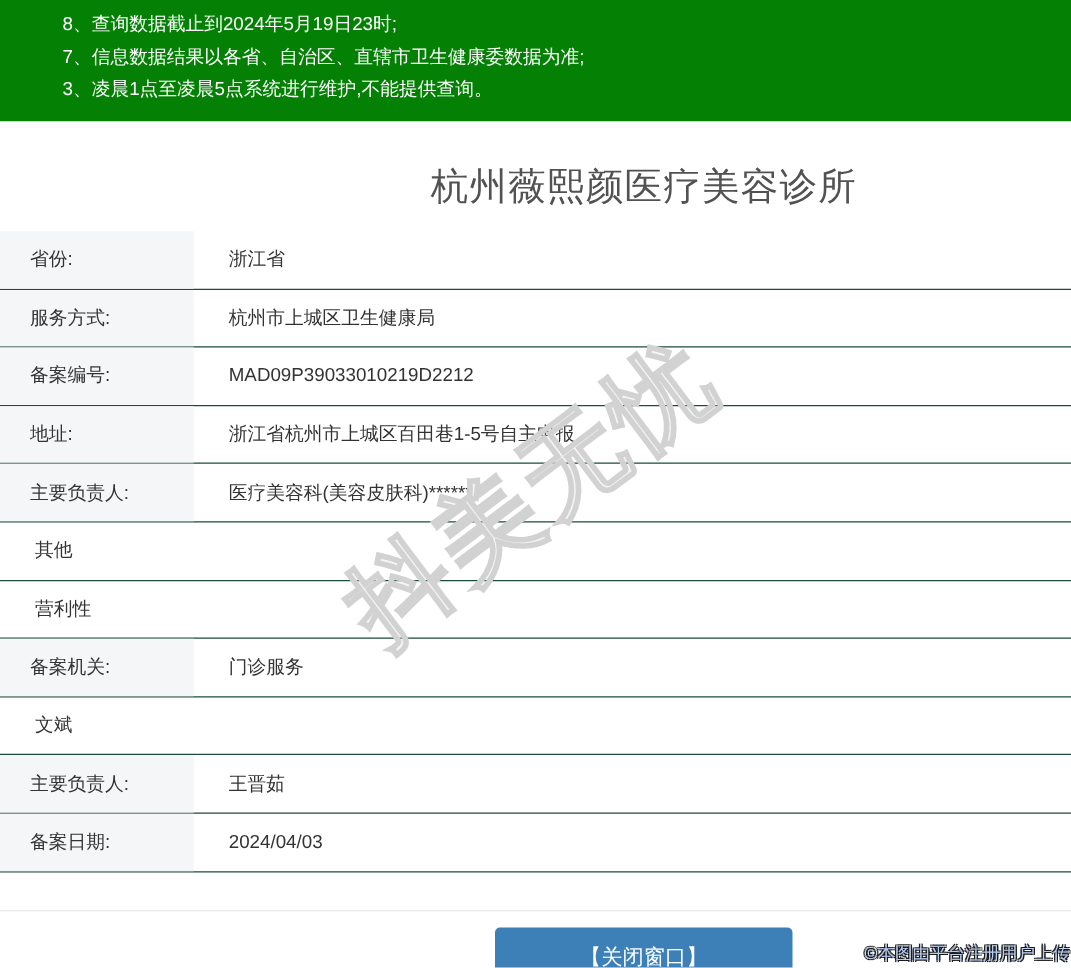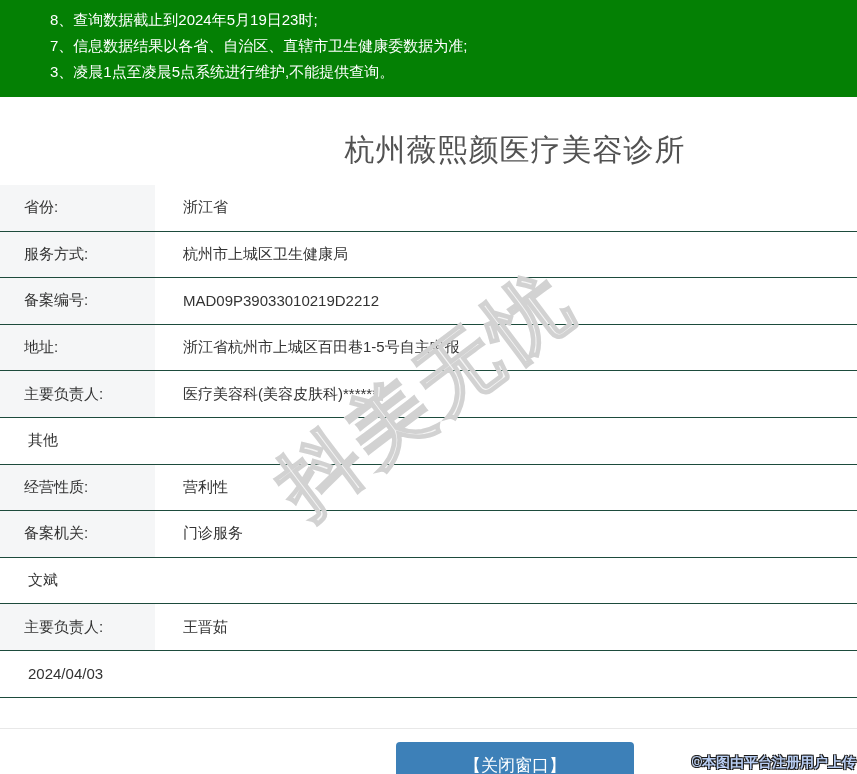--- a/index.html
+++ b/index.html
@@ -97,21 +97,21 @@
     transform: rotate(-37deg);
     pointer-events: none;
     z-index: 5;
   }
 
   
   .credit {
     position: absolute;
     right: 1px; bottom: 2px;
     font-size: 14px;
-    font-weight: 700;
+    font-weight: 400;
     color: #b8cdf2;
     text-shadow: -1px -1px 0 #1a1a1a, 1px -1px 0 #1a1a1a,
                  -1px 1px 0 #1a1a1a, 1px 1px 0 #1a1a1a;
     z-index: 6;
   }
 </style>
 </head>
 <body>
 
 <div class="wrapper">
@@ -142,35 +142,35 @@
       <div class="tvalue">浙江省杭州市上城区百田巷1-5号自主申报</div>
     </div>
       <div class="trow">
       <div class="tlabel">主要负责人:</div>
       <div class="tvalue">医疗美容科(美容皮肤科)******</div>
     </div>
       <div class="trow">
       <div class="tvalue">其他</div>
     </div>
       <div class="trow">
-      <div class="tlabel">经营性质:</div>
       <div class="tvalue">营利性</div>
     </div>
       <div class="trow">
       <div class="tlabel">备案机关:</div>
       <div class="tvalue">门诊服务</div>
     </div>
       <div class="trow">
       <div class="tvalue">文斌</div>
     </div>
       <div class="trow">
       <div class="tlabel">主要负责人:</div>
       <div class="tvalue">王晋茹</div>
     </div>
       <div class="trow">
+      <div class="tlabel">备案日期:</div>
       <div class="tvalue">2024/04/03</div>
     </div>
     </div>
 
   <hr class="divider">
 
   <div class="button-row">
     <button class="close-button">【关闭窗口】</button>
   </div>
 

